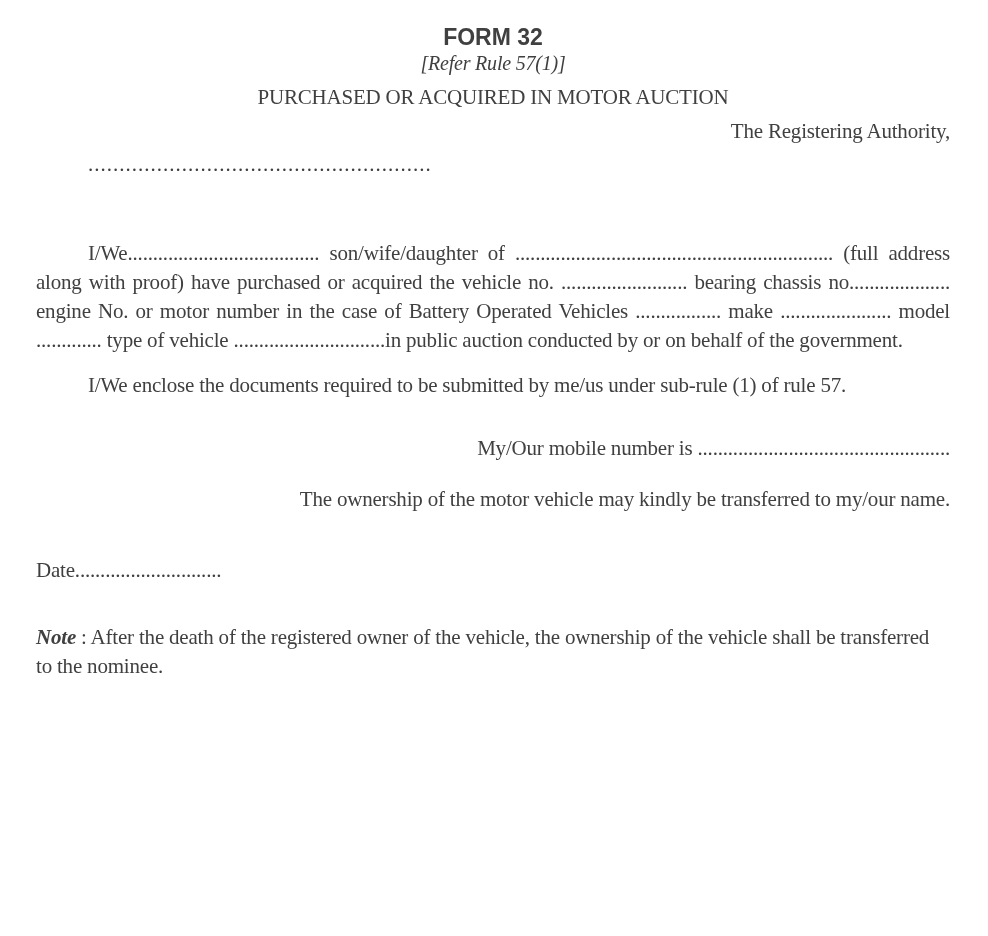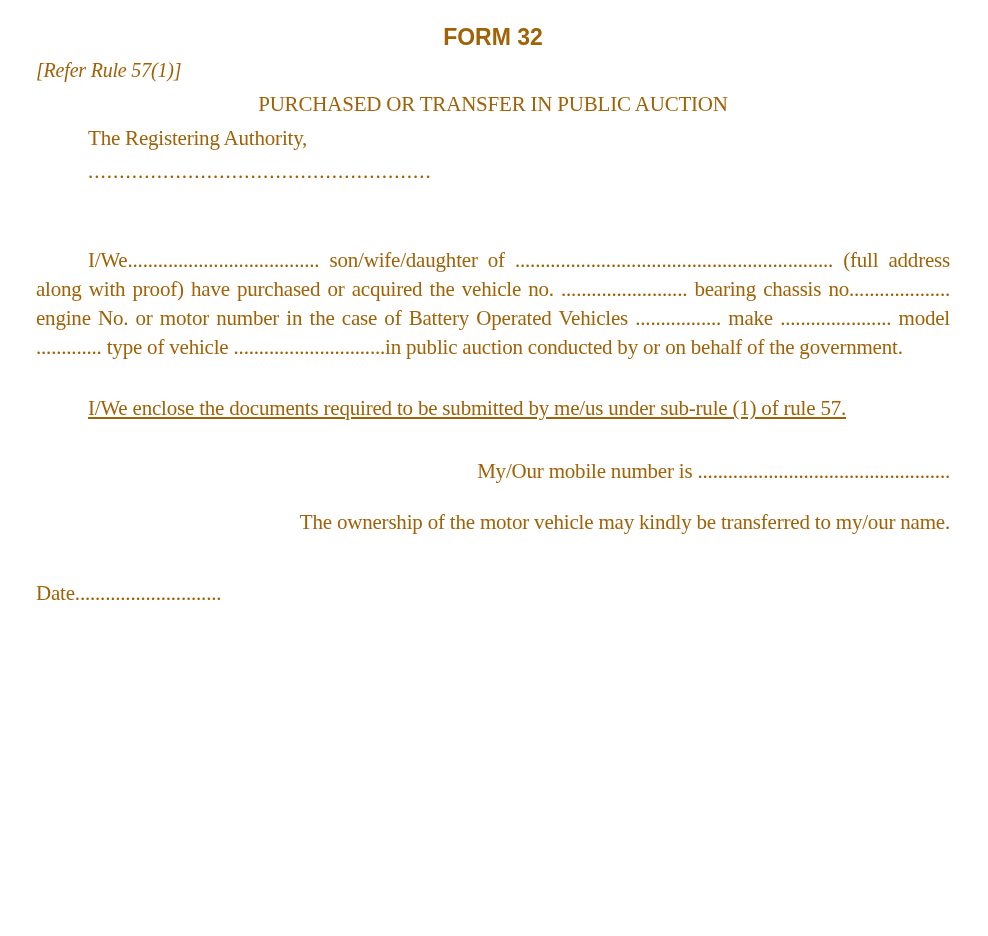--- a/index.html
+++ b/index.html
@@ -1,66 +1,65 @@
 <!DOCTYPE html>
 <html><head>
 <meta charset="utf-8">
 <style>
   html, body { margin: 0; padding: 0; background: #ffffff; }
   .page {
     width: 988px;
     height: 936px;
     box-sizing: border-box;
     background: #ffffff;
-    color: #a16207;
+    color: #404040;
     padding: 24px 38px 18px 36px;
     font-family: "Liberation Serif", "DejaVu Serif", serif;
     font-size: 21px;
     line-height: 29px;
     letter-spacing: -0.2px;
     overflow: hidden;
   }
   .form-title {
     text-align: center;
     font-family: "Liberation Sans", "DejaVu Sans", sans-serif;
     font-weight: 700;
     font-size: 23px;
     line-height: 27px;
     letter-spacing: 0;
   }
   .rule-ref {
-    text-align: left;
+    text-align: center;
     font-style: italic;
     font-size: 20px;
     line-height: 24px;
-    margin-top: 7px;
   }
   .heading {
     margin-top: 7px;
     text-align: center;
     font-size: 21px;
     line-height: 30px;
   }
   .heading-line { white-space: nowrap; }
   .salutation { margin-top: 11px; }
-  .addressee { margin-left: 52px; margin-top: 5px; }
+  .addressee { margin-left: 52px; margin-top: 5px; text-align: right; }
   .addressee-blank {
     margin-left: 52px;
     margin-top: 4px;
     letter-spacing: 1px;
     line-height: 29px;
   }
   p { margin: 0; }
   .para {
     text-align: justify;
     text-indent: 52px;
   }
   .para-auction   { margin-top: 60px; }
   .para-nominee   { margin-top: 33px; }
-  .para-documents { margin-top: 32px; text-decoration: underline; }
+  .para-documents { margin-top: 16px; }
   .single { text-align: right; text-indent: 52px; }
   .line-mobile   { margin-top: 34px; }
   .line-transfer { margin-top: 22px; }
   .date-row {
     margin-top: 42px;
     display: flex;
     justify-content: space-between;
     align-items: baseline;
   }
   .note { margin-top: 38px; text-align: left; }
@@ -69,35 +68,38 @@
 </head>
 <body>
 
 <div class="page">
 
   <div class="form-title">FORM 32</div>
 
   <div class="rule-ref">[Refer Rule 57(1)]</div>
 
   <div class="heading">
-    <div class="heading-line">PURCHASED OR TRANSFER IN PUBLIC AUCTION</div>
+    <div class="heading-line">PURCHASED OR ACQUIRED IN MOTOR AUCTION</div>
   </div>
 
 
   <div class="addressee">The Registering Authority,</div>
 
   <div class="addressee-blank">.......................................................</div>
 
   <p class="para para-auction">I/We...................................... son/wife/daughter of ............................................................... (full address along with proof) have purchased or acquired the vehicle no. ......................... bearing chassis no.................... engine No. or motor number in the case of Battery Operated Vehicles ................. make ...................... model ............. type of vehicle ..............................in public auction conducted by or on behalf of the government.</p>
 
 
   <p class="para para-documents">I/We enclose the documents required to be submitted by me/us under sub-rule (1) of rule 57.</p>
 
   <p class="single line-mobile">My/Our mobile number is ..................................................</p>
 
   <p class="single line-transfer">The ownership of the motor vehicle may kindly be transferred to my/our name.</p>
 
   <div class="date-row">
     <span>Date.............................</span>
   </div>
 
+  <p class="note">
+    <span class="note-label">Note</span><span> : After the death of the registered owner of the vehicle, the ownership of the vehicle shall be transferred to the nominee.</span>
+  </p>
 
 </div>
 
 </body></html>

